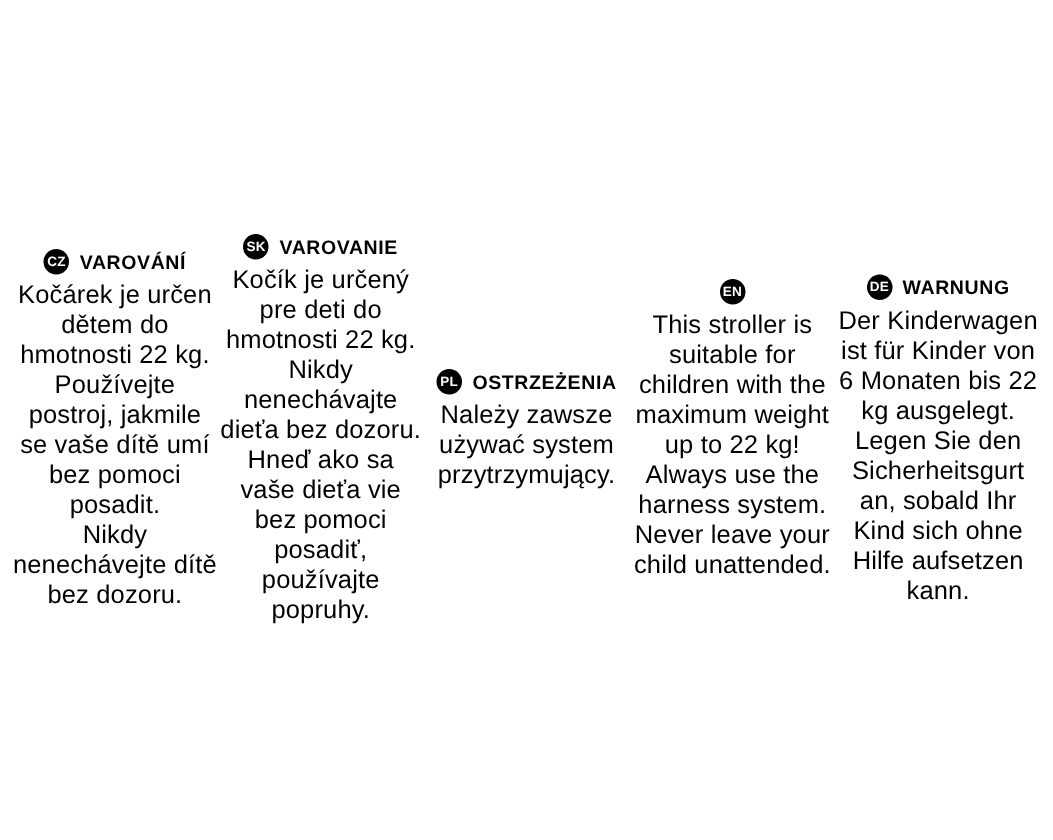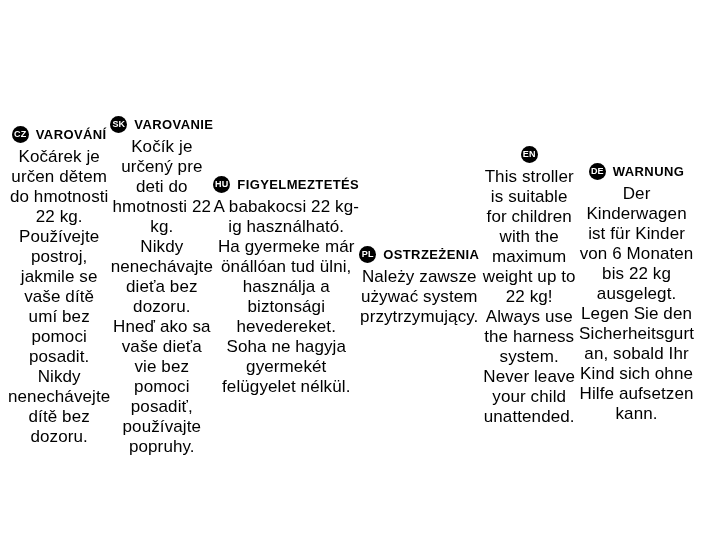--- a/index.html
+++ b/index.html
@@ -81,29 +81,20 @@
   <div class="block">
     <div class="heading">
       <span class="lang-badge">SK</span>
       <span class="heading-title">VAROVANIE</span>
     </div>
     <div class="line">Kočík je určený pre deti do hmotnosti 22 kg.</div>
     <div class="line">Nikdy nenechávajte dieťa bez dozoru.</div>
     <div class="line">Hneď ako sa vaše dieťa vie bez pomoci posadiť, používajte popruhy.</div>
   </div>
 
-  <div class="block">
-    <div class="heading">
-      <span class="lang-badge">HU</span>
-      <span class="heading-title">FIGYELMEZTETÉS</span>
-    </div>
-    <div class="line">A babakocsi 22 kg-ig használható.</div>
-    <div class="line">Ha gyermeke már önállóan tud ülni, használja a biztonsági hevedereket.</div>
-    <div class="line">Soha ne hagyja gyermekét felügyelet nélkül.</div>
-  </div>
 
   <div class="block">
     <div class="heading">
       <span class="lang-badge">PL</span>
       <span class="heading-title">OSTRZEŻENIA</span>
     </div>
     <div class="line">Należy zawsze używać system przytrzymujący.</div>
   </div>
 
   <div class="block">

